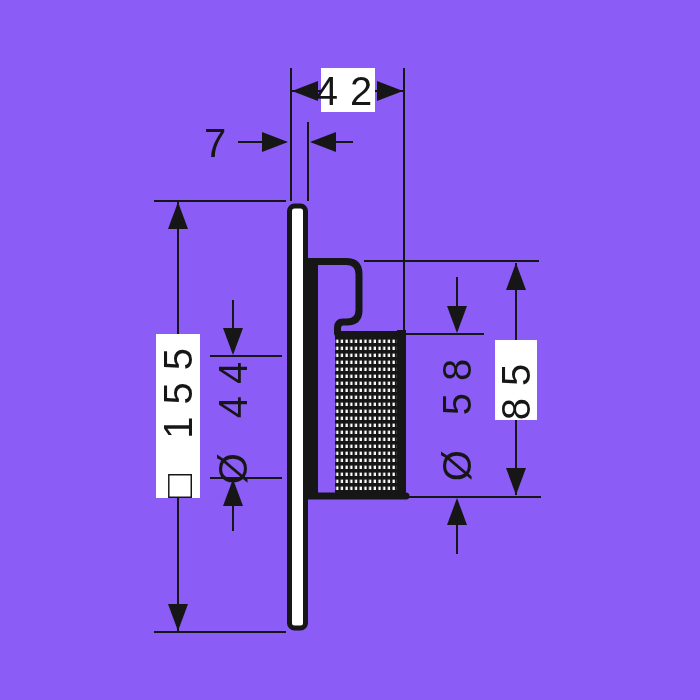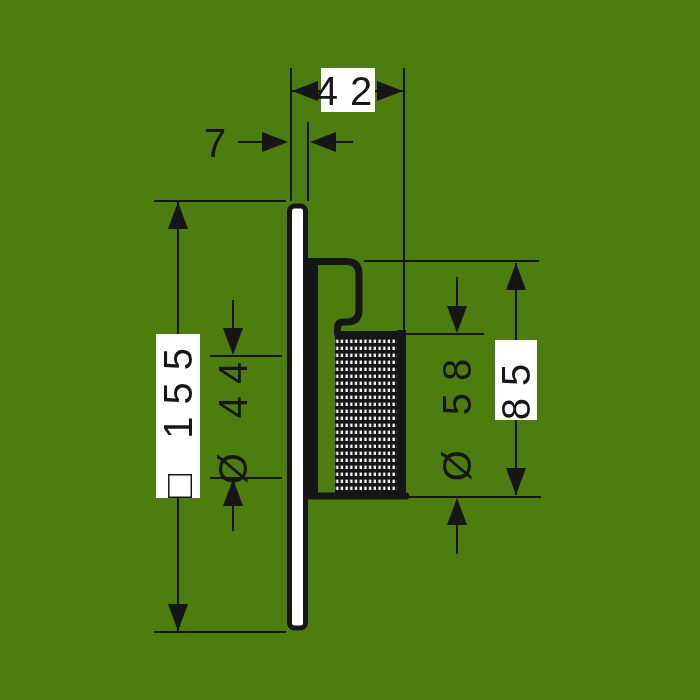--- a/index.html
+++ b/index.html
@@ -4,21 +4,21 @@
 <style>
   html, body {
     margin: 0;
     padding: 0;
     background: #ffffff;
   }
   .canvas {
     position: relative;
     width: 700px;
     height: 700px;
-    background: #4d7c0f;
+    background: #8b5cf6;
     overflow: hidden;
   }
   svg { display: block; }
   .thin { stroke: #161616; stroke-width: 2; fill: none; }
   .thick5 { stroke: #161616; stroke-width: 5; fill: #ffffff; }
   .thick6 { stroke: #161616; stroke-width: 6; fill: none; }
   .thick7 { stroke: #161616; stroke-width: 7; fill: none;
             stroke-linecap: round; stroke-linejoin: round; }
   .arrow { fill: #161616; stroke: none; }
   .mask { fill: #ffffff; stroke: none; }

